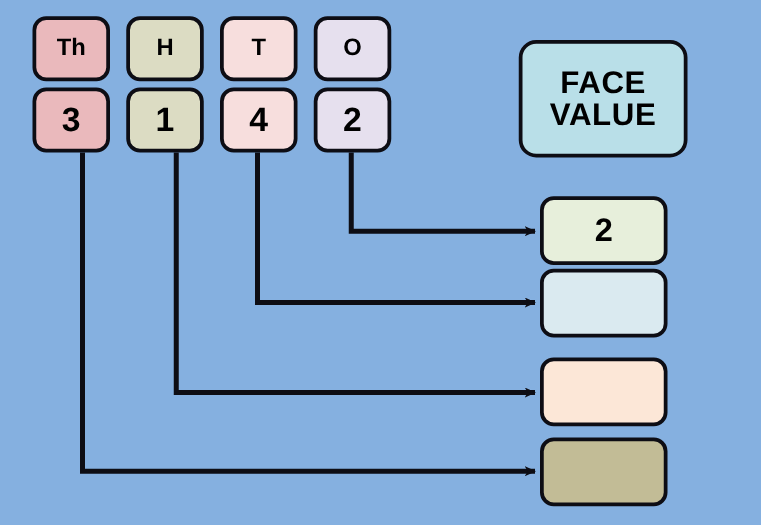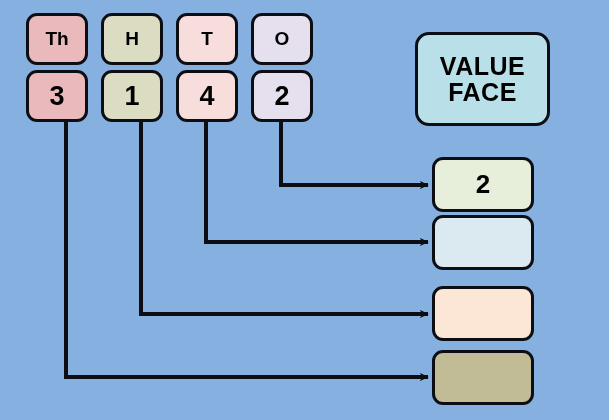--- a/index.html
+++ b/index.html
@@ -106,22 +106,22 @@
     <span>1</span>
   </div>
   <div class="box place-digit" style="left:176px; top:70px; background:#f7dedd;">
     <span>4</span>
   </div>
   <div class="box place-digit" style="left:251px; top:70px; background:#e6e0ee;">
     <span>2</span>
   </div>
 
   <div class="box face-value-box" style="background:#b9dfe8;">
+    <span>FACE</span>
     <span>VALUE</span>
-    <span>FACE</span>
   </div>
 
   <div class="box result-box" style="top:157px; background:#e7efdb;">
     <span>2</span>
   </div>
   <div class="box result-box" style="top:215px; background:#daeaf0;">
     <span></span>
   </div>
   <div class="box result-box" style="top:286px; background:#fce7d7;">
     <span></span>

